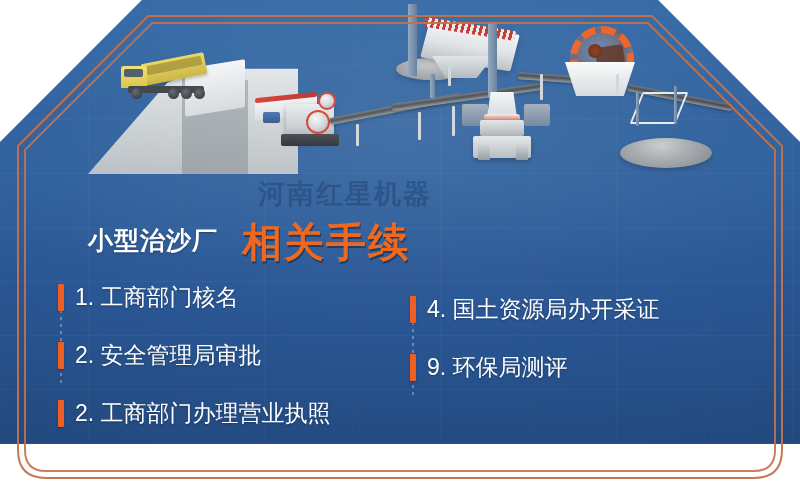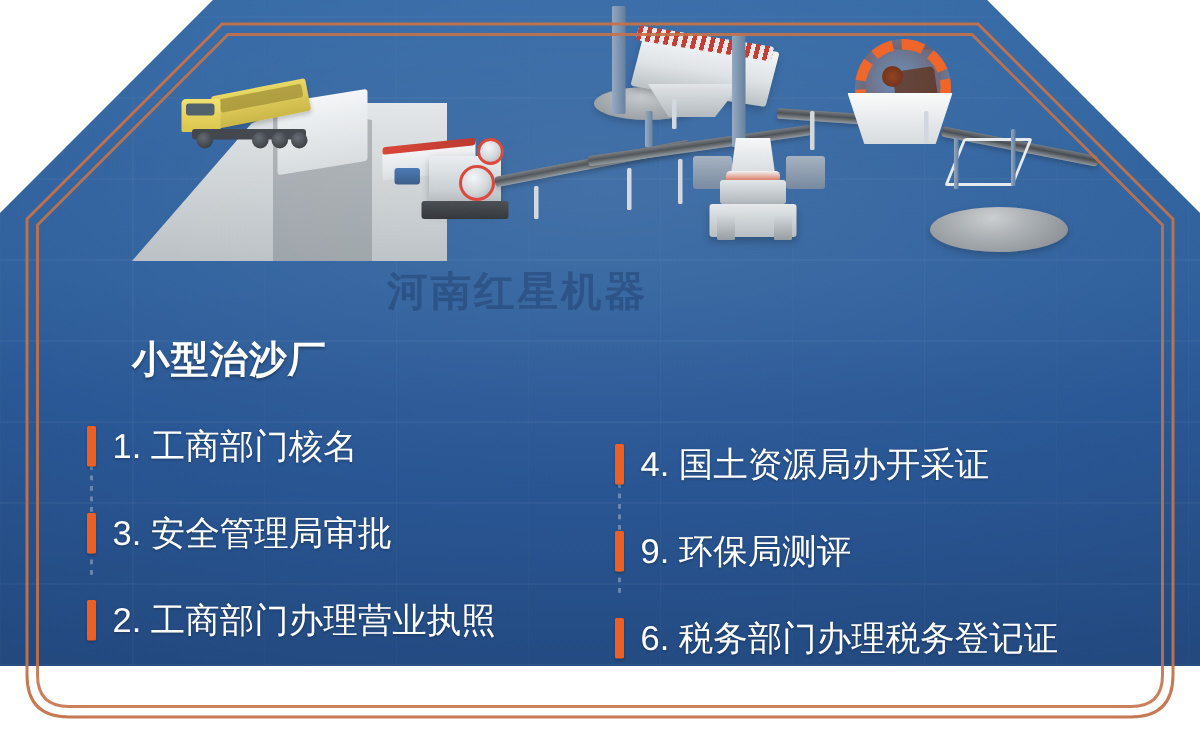--- a/index.html
+++ b/index.html
@@ -254,53 +254,50 @@
       <div class="leg" style="left:616px;top:74px;height:22px;"></div>
       <div class="leg" style="left:448px;top:66px;height:20px;"></div>
     </div>
 
     <div class="vignette"></div>
 
     <div class="watermark">河南红星机器</div>
 
     <div class="title-row">
       <span class="title-sub">小型治沙厂</span>
+      <span class="title-main">相关手续</span>
     </div>
 
     <div class="list">
 
       <div class="col-left">
         <div class="dotline" style="left:2px;top:42px;height:74px;"></div>
         <div class="li">
           <span class="bullet"></span>
           <span class="li-text">1. 工商部门核名</span>
         </div>
         <div class="li">
           <span class="bullet"></span>
-          <span class="li-text">3. 安全管理局审批</span>
+          <span class="li-text">2. 安全管理局审批</span>
         </div>
         <div class="li">
           <span class="bullet"></span>
           <span class="li-text">2. 工商部门办理营业执照</span>
         </div>
       </div>
 
       <div class="col-right">
         <div class="dotline" style="left:2px;top:42px;height:74px;"></div>
         <div class="li">
           <span class="bullet"></span>
           <span class="li-text">4. 国土资源局办开采证</span>
         </div>
         <div class="li">
           <span class="bullet"></span>
           <span class="li-text">9. 环保局测评</span>
-        </div>
-        <div class="li">
-          <span class="bullet"></span>
-          <span class="li-text">6. 税务部门办理税务登记证</span>
         </div>
       </div>
 
     </div>
   </div>
 
   <svg class="border-svg" viewBox="0 0 800 500">
     <path d="M 18 146 L 148 16 L 652 16 L 782 146 L 782 450 Q 782 478 754 478 L 46 478 Q 18 478 18 450 Z" fill="none" stroke="#c4724a" stroke-width="2" opacity="0.95"></path>
     <path d="M 25 150 L 152 23 L 648 23 L 775 150 L 775 450 Q 775 471 754 471 L 46 471 Q 25 471 25 450 Z" fill="none" stroke="#c4724a" stroke-width="2" opacity="0.9"></path>
   </svg>

